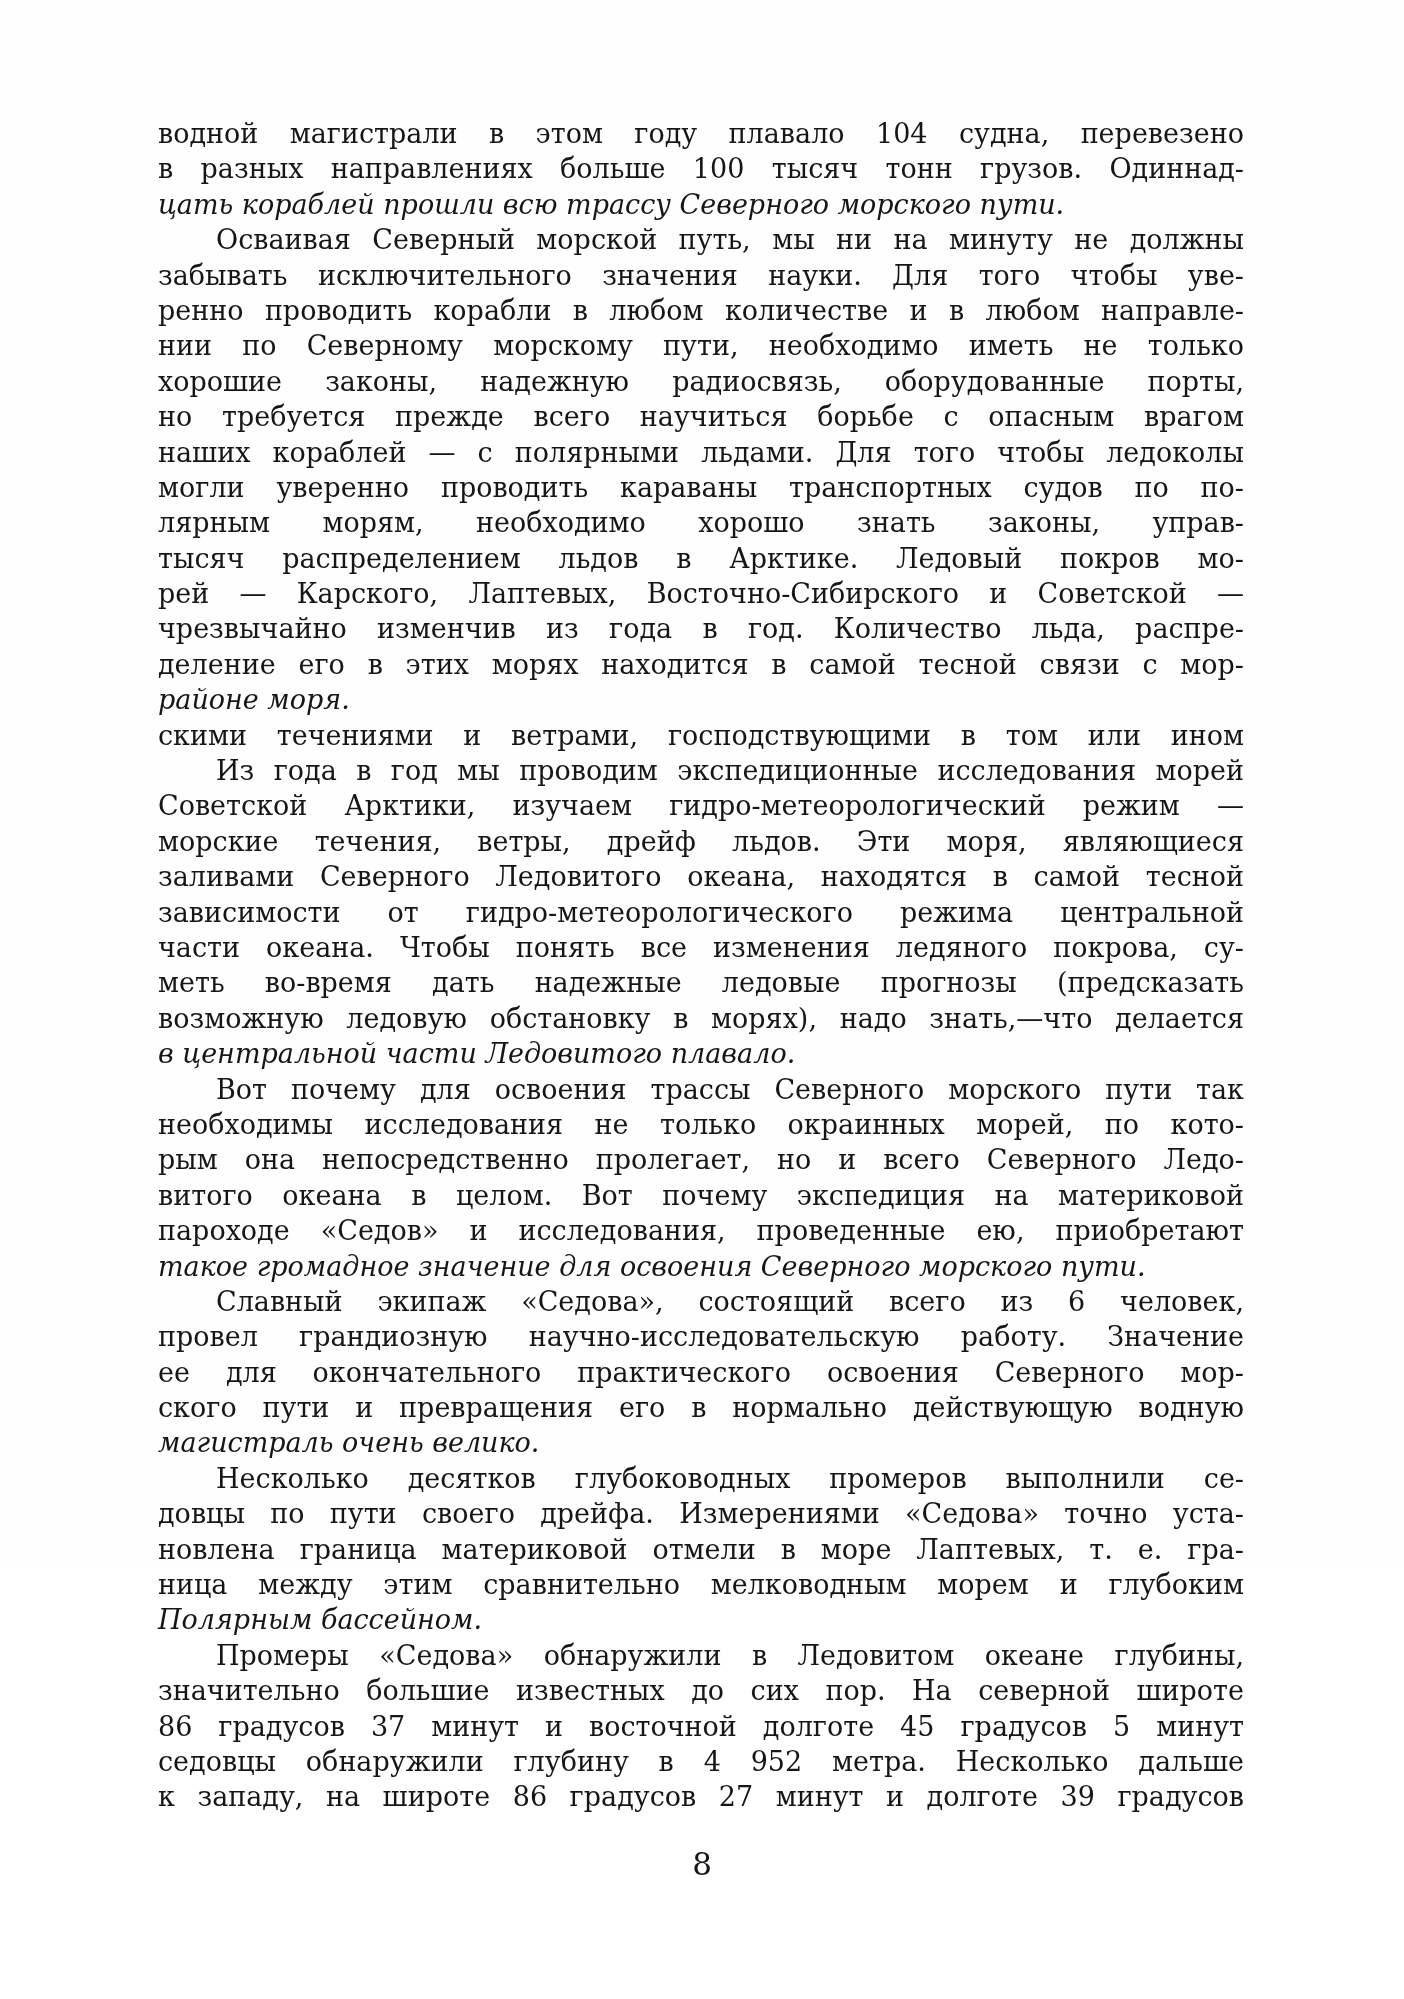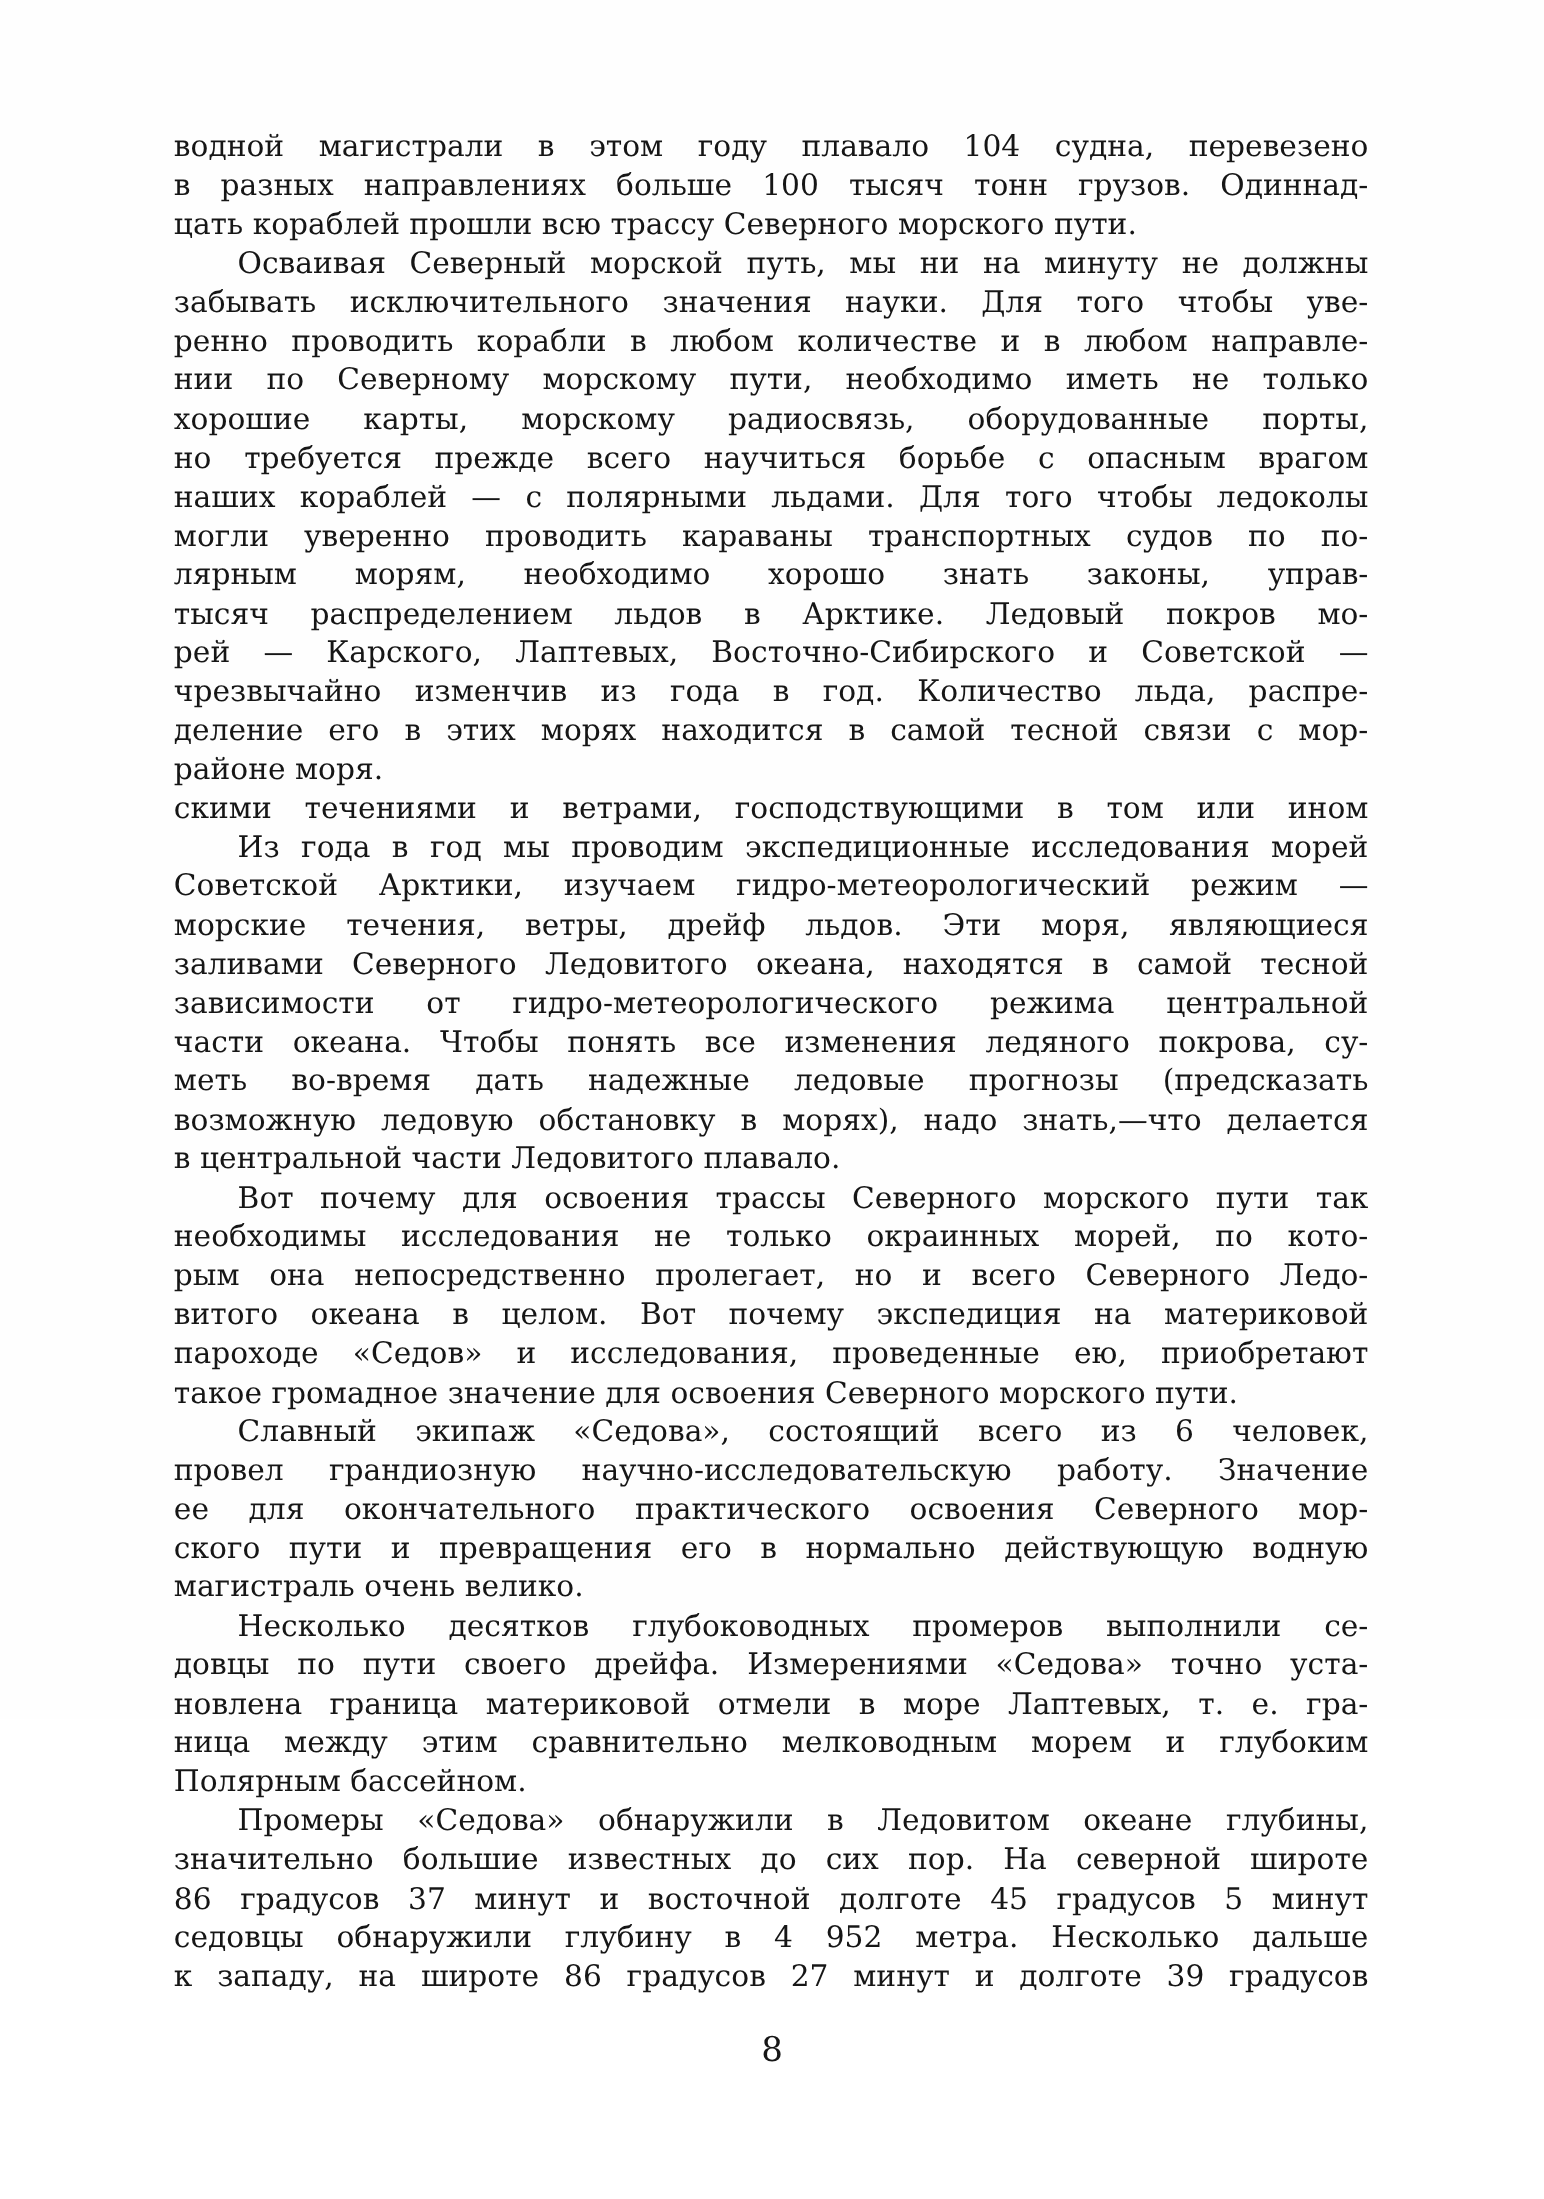--- a/index.html
+++ b/index.html
@@ -33,20 +33,21 @@
     line-height: 35.4px;
     height: 35.4px;
     white-space: nowrap;
     text-align: justify;
     text-align-last: justify;
     color: #161616;
   }
   .line.para-end {
     text-align-last: left;
     white-space: normal;
+    font-style: italic;
   }
   .line.indent {
     text-indent: 58px;
   }
   .page-number {
     position: absolute;
     left: 0;
     top: 1846px;
     width: 1404px;
     text-align: center;
@@ -62,21 +63,21 @@
       <div>
         <div class="line">водной магистрали в этом году плавало 104 судна, перевезено</div>
         <div class="line">в разных направлениях больше 100 тысяч тонн грузов. Одиннад-</div>
         <div class="line para-end">цать кораблей прошли всю трассу Северного морского пути.</div>
       </div>
       <div>
         <div class="line indent">Осваивая Северный морской путь, мы ни на минуту не должны</div>
         <div class="line">забывать исключительного значения науки. Для того чтобы уве-</div>
         <div class="line">ренно проводить корабли в любом количестве и в любом направле-</div>
         <div class="line">нии по Северному морскому пути, необходимо иметь не только</div>
-        <div class="line">хорошие карты, морскому радиосвязь, оборудованные порты,</div>
+        <div class="line">хорошие законы, надежную радиосвязь, оборудованные порты,</div>
         <div class="line">но требуется прежде всего научиться борьбе с опасным врагом</div>
         <div class="line">наших кораблей — с полярными льдами. Для того чтобы ледоколы</div>
         <div class="line">могли уверенно проводить караваны транспортных судов по по-</div>
         <div class="line">лярным морям, необходимо хорошо знать законы, управ-</div>
         <div class="line">тысяч распределением льдов в Арктике. Ледовый покров мо-</div>
         <div class="line">рей — Карского, Лаптевых, Восточно-Сибирского и Советской —</div>
         <div class="line">чрезвычайно изменчив из года в год. Количество льда, распре-</div>
         <div class="line">деление его в этих морях находится в самой тесной связи с мор-</div>
         <div class="line para-end">районе моря.</div>
         <div class="line">скими течениями и ветрами, господствующими в том или ином</div>

